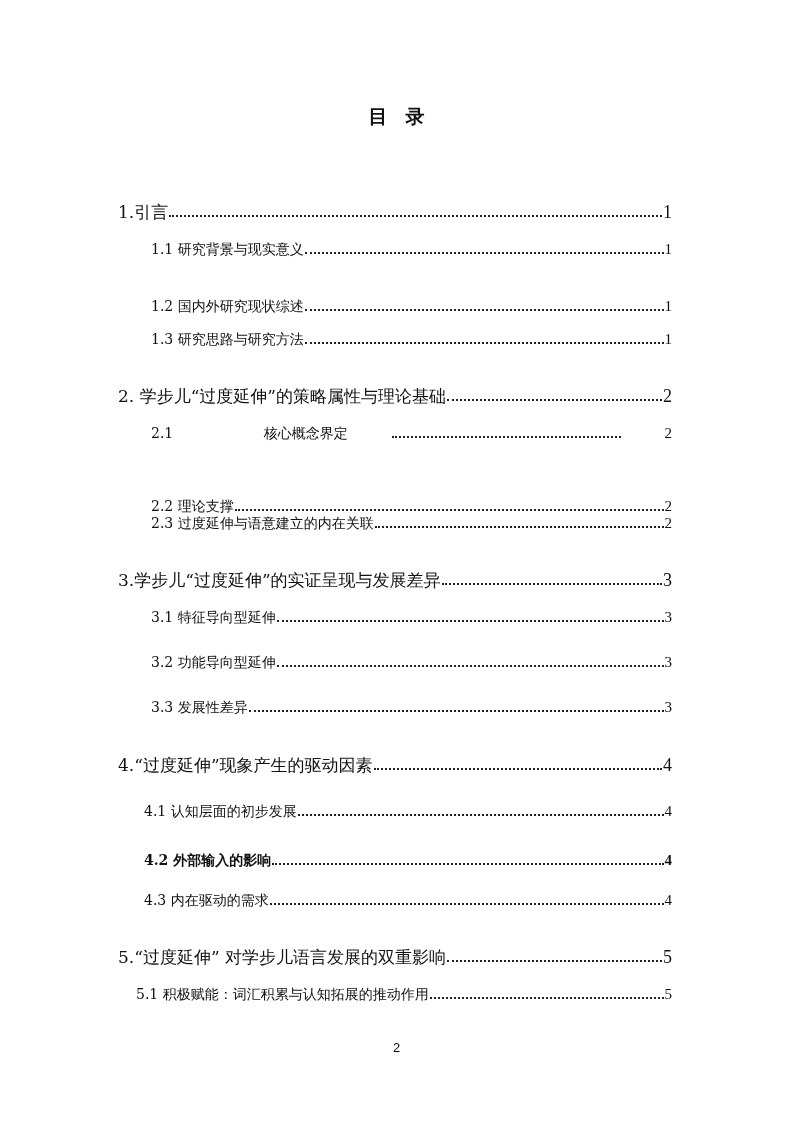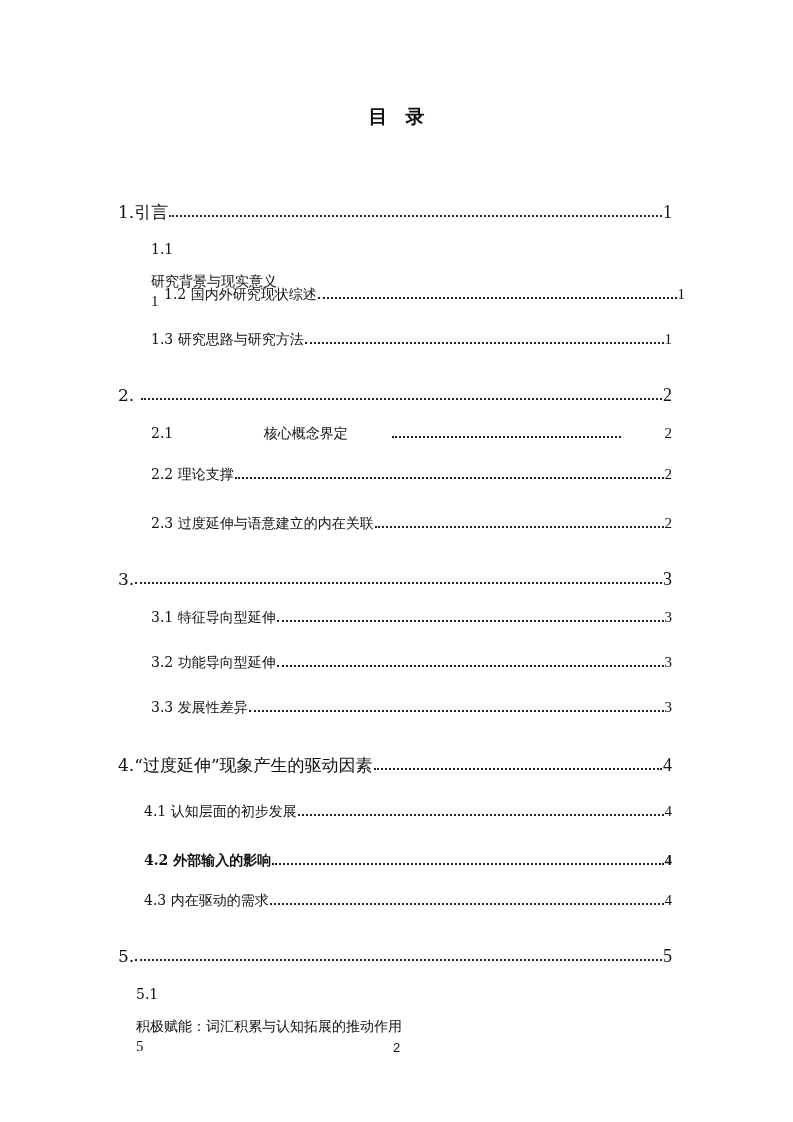--- a/index.html
+++ b/index.html
@@ -79,65 +79,67 @@
 <body>
 
 <div class="page-title">目录</div>
 
 <div class="toc-entry level-1" style="top:201px;">
   <span class="label">1.</span>
   <span class="label">引言</span>
   <span class="leader"></span>
   <span class="page">1</span>
 </div>
-<div class="toc-entry level-2" style="top:241px;flex-direction:column;">
+<div class="toc-entry level-2" style="top:241px;">
   <span class="label">1.1</span>&nbsp;
   <span class="label">研究背景与现实意义</span>
   <span class="leader"></span>
   <span class="page">1</span>
 </div>
-<div class="toc-entry level-2" style="top:286px;margin-left:13px;">
+<div class="toc-entry level-2" style="top:298px;">
   <span class="label">1.2</span>&nbsp;
   <span class="label">国内外研究现状综述</span>
   <span class="leader"></span>
   <span class="page">1</span>
 </div>
 <div class="toc-entry level-2" style="top:331px;">
   <span class="label">1.3</span>&nbsp;
   <span class="label">研究思路与研究方法</span>
   <span class="leader"></span>
   <span class="page">1</span>
 </div>
 
 <div class="toc-entry level-1" style="top:385px;">
   <span class="label">2.</span>&nbsp;
+  <span class="label">学步儿“过度延伸”的策略属性与理论基础</span>
   <span class="leader"></span>
   <span class="page">2</span>
 </div>
 <div class="toc-entry level-2" style="top:425px;gap:43px;">
   <span class="label">2.1</span>&nbsp;
   <span class="label">核心概念界定</span>
   <span class="leader"></span>
   <span class="page">2</span>
 </div>
-<div class="toc-entry level-2" style="top:466px;">
+<div class="toc-entry level-2" style="top:498px;">
   <span class="label">2.2</span>&nbsp;
   <span class="label">理论支撑</span>
   <span class="leader"></span>
   <span class="page">2</span>
 </div>
 <div class="toc-entry level-2" style="top:515px;">
   <span class="label">2.3</span>&nbsp;
   <span class="label">过度延伸与语意建立的内在关联</span>
   <span class="leader"></span>
   <span class="page">2</span>
 </div>
 
 <div class="toc-entry level-1" style="top:569px;">
   <span class="label">3.</span>
+  <span class="label">学步儿“过度延伸”的实证呈现与发展差异</span>
   <span class="leader"></span>
   <span class="page">3</span>
 </div>
 <div class="toc-entry level-2" style="top:609px;">
   <span class="label">3.1</span>&nbsp;
   <span class="label">特征导向型延伸</span>
   <span class="leader"></span>
   <span class="page">3</span>
 </div>
 <div class="toc-entry level-2" style="top:654px;">
@@ -173,23 +175,24 @@
 </div>
 <div class="toc-entry level-2 level-2b" style="top:892px;">
   <span class="label">4.3</span>&nbsp;
   <span class="label">内在驱动的需求</span>
   <span class="leader"></span>
   <span class="page">4</span>
 </div>
 
 <div class="toc-entry level-1" style="top:946px;">
   <span class="label">5.</span>
+  <span class="label">“过度延伸” 对学步儿语言发展的双重影响</span>
   <span class="leader"></span>
   <span class="page">5</span>
 </div>
-<div class="toc-entry level-2 level-2c" style="top:986px;flex-direction:column;">
+<div class="toc-entry level-2 level-2c" style="top:986px;">
   <span class="label">5.1</span>&nbsp;
   <span class="label">积极赋能：词汇积累与认知拓展的推动作用</span>
   <span class="leader"></span>
   <span class="page">5</span>
 </div>
 
 <div class="page-number">2</div>
 
 </body></html>

